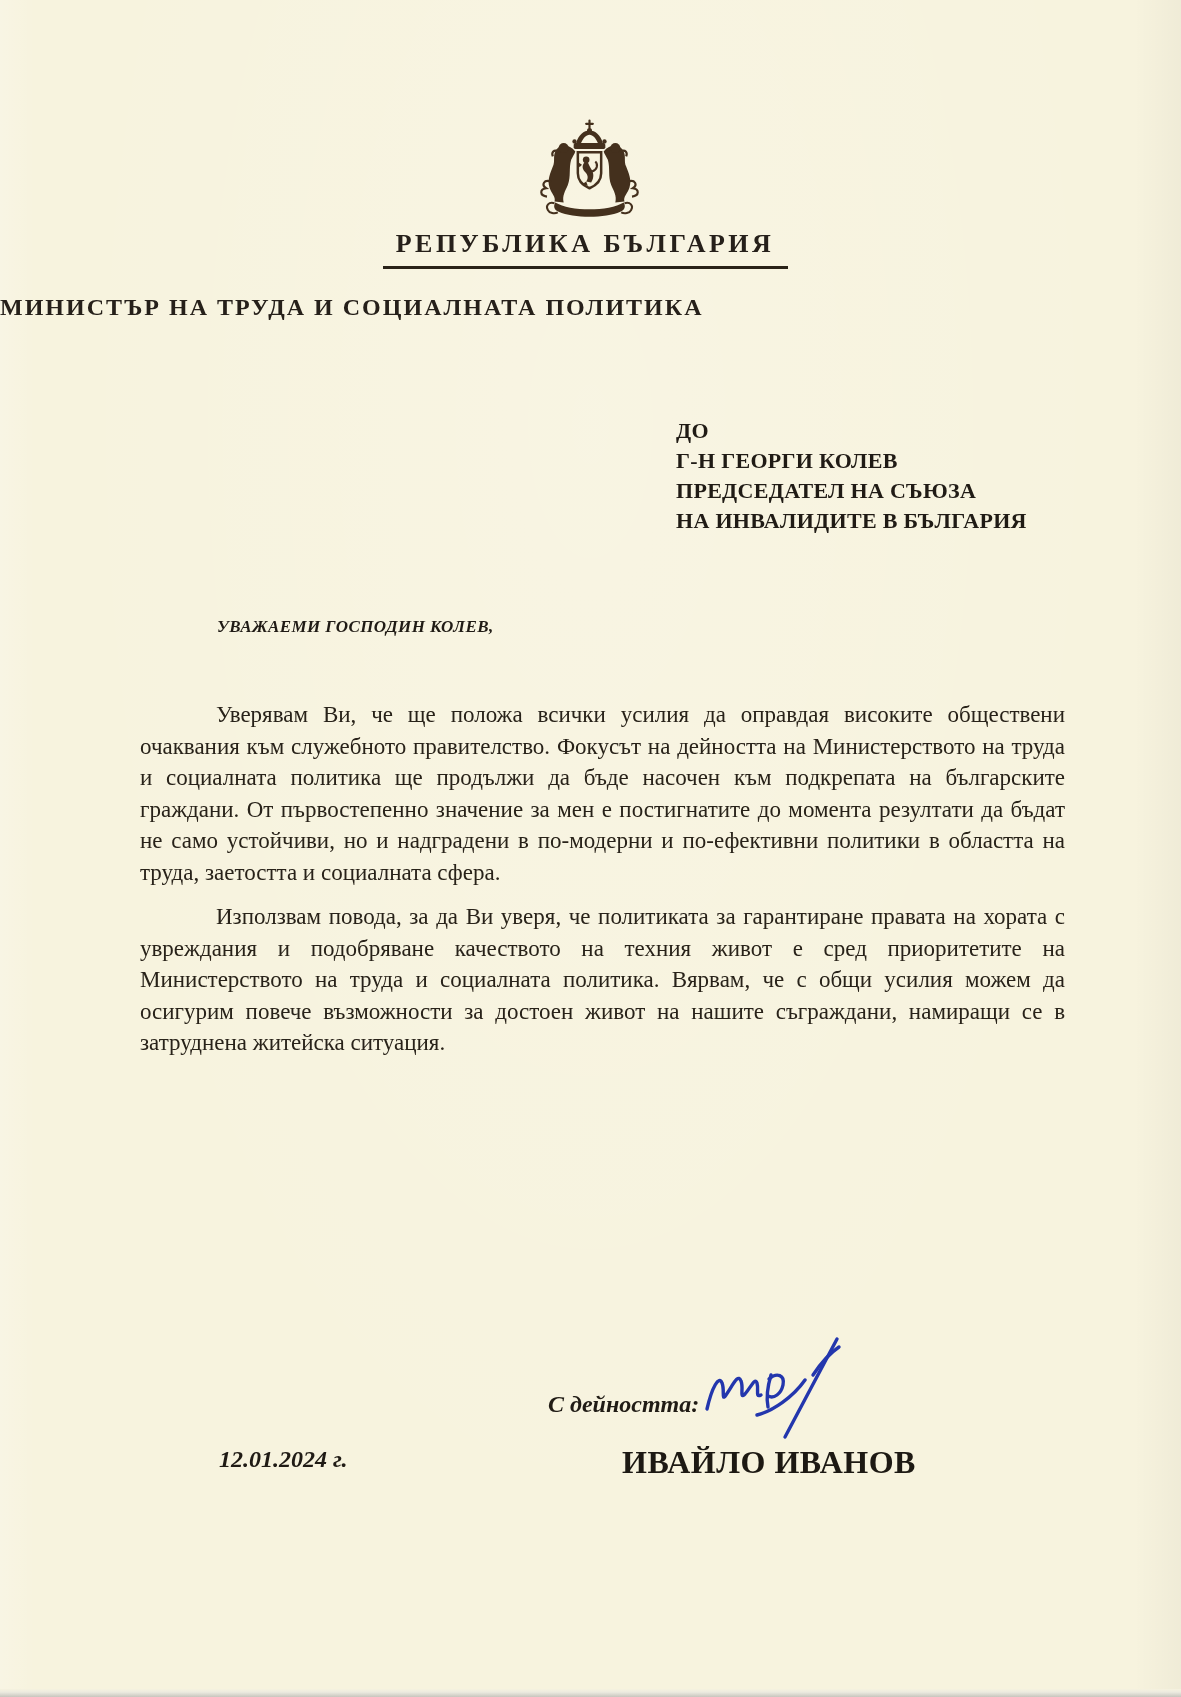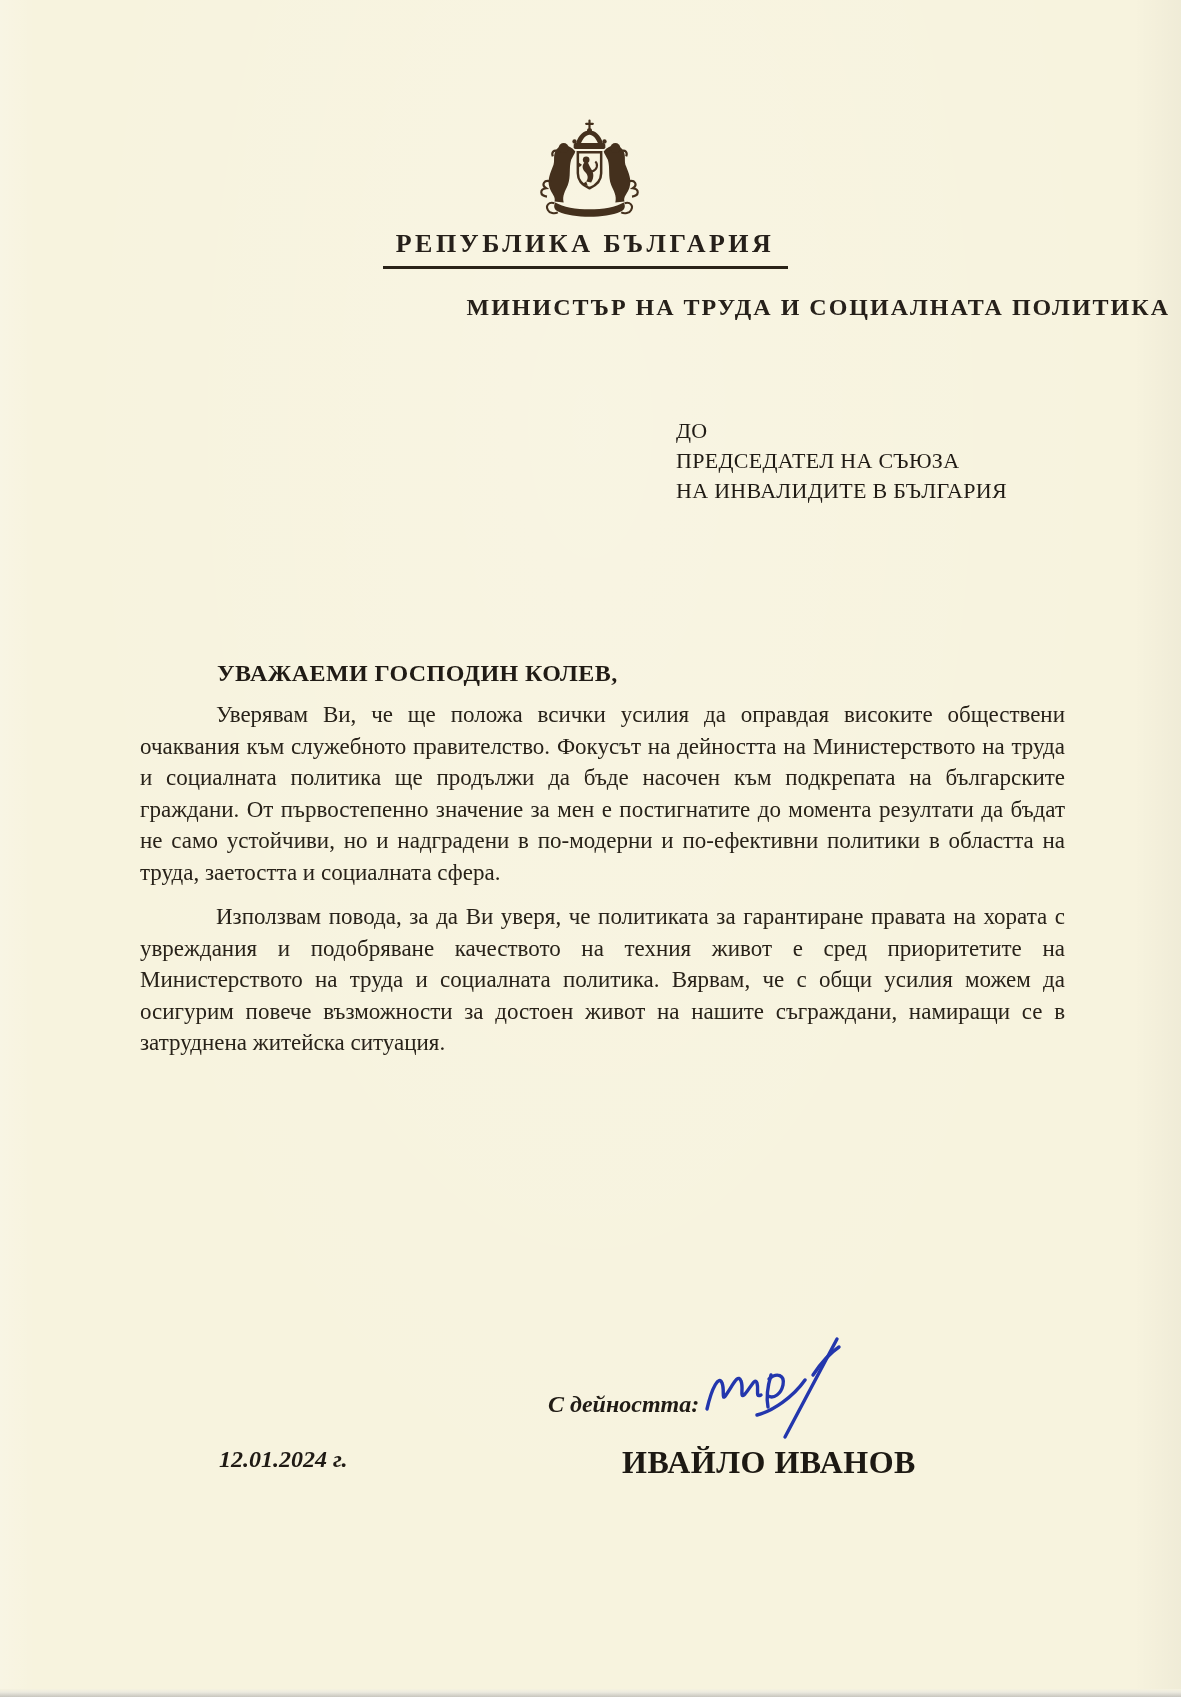--- a/index.html
+++ b/index.html
@@ -23,32 +23,32 @@
   .republic-title {
     position:absolute; left:0; top:229px; width:1170px;
     font-size:26px; font-weight:bold; letter-spacing:3.5px;
     color:#26201a;
   }
   .title-rule {
     position:absolute; left:383px; top:266px;
     width:405px; height:3px; background:#2a2318;
   }
   .minister-title {
-    position:absolute; left:0; top:294px; width:1170px; text-align:right;
+    position:absolute; left:0; top:294px; width:1170px; text-align:left;
     font-size:24px; font-weight:bold; letter-spacing:2px;
     color:#26201a;
   }
   .recipient {
     position:absolute; left:676px; top:416px;
-    font-size:22px; font-weight:normal; line-height:30px;
+    font-size:22px; font-weight:bold; line-height:30px;
     letter-spacing:.3px; color:#201b15;
   }
   .salutation {
-    position:absolute; left:217px; top:660px;
-    font-size:24px; font-weight:bold; letter-spacing:.4px; color:#201b15;
+    position:absolute; left:217px; top:617px;
+    font-size:17px; font-weight:bold; letter-spacing:.4px; color:#201b15;font-style:italic;
   }
   .body-text {
     position:absolute; left:140px; top:699px; width:925px;
     font-size:23px; line-height:31.5px; text-align:justify;
     color:#282219;
   }
   .body-text p { margin:0 0 13px 0; text-indent:76px; }
   .closing {
     position:absolute; left:548px; top:1391px;
     font-size:24px; font-weight:bold; font-style:italic; color:#201b15;
@@ -104,20 +104,21 @@
       <path d="M117 102 C124 100 128 105 125 110 C123 114 117 115 113 113" fill="none" stroke="#44301d" stroke-width="2.4"></path>
     </svg>
 
     <div class="republic-title">РЕПУБЛИКА БЪЛГАРИЯ</div>
     <div class="title-rule"></div>
     <div class="minister-title">МИНИСТЪР НА ТРУДА И СОЦИАЛНАТА ПОЛИТИКА</div>
   </div>
 
   <div class="recipient">
     <div>ДО</div>
+    <div>Г-Н ГЕОРГИ КОЛЕВ</div>
     <div>ПРЕДСЕДАТЕЛ НА СЪЮЗА</div>
     <div>НА ИНВАЛИДИТЕ В БЪЛГАРИЯ</div>
   </div>
 
   <div class="salutation">УВАЖАЕМИ ГОСПОДИН КОЛЕВ,</div>
 
   <div class="body-text">
     <p>Уверявам Ви, че ще положа всички усилия да оправдая високите обществени очаквания към служебното правителство. Фокусът на дейността на Министерството на труда и социалната политика ще продължи да бъде насочен към подкрепата на българските граждани. От първостепенно значение за мен е постигнатите до момента резултати да бъдат не само устойчиви, но и надградени в по-модерни и по-ефективни политики в областта на труда, заетостта и социалната сфера.</p>
     <p>Използвам повода, за да Ви уверя, че политиката за гарантиране правата на хората с увреждания и подобряване качеството на техния живот е сред приоритетите на Министерството на труда и социалната политика. Вярвам, че с общи усилия можем да осигурим повече възможности за достоен живот на нашите съграждани, намиращи се в затруднена житейска ситуация.</p>
   </div>

